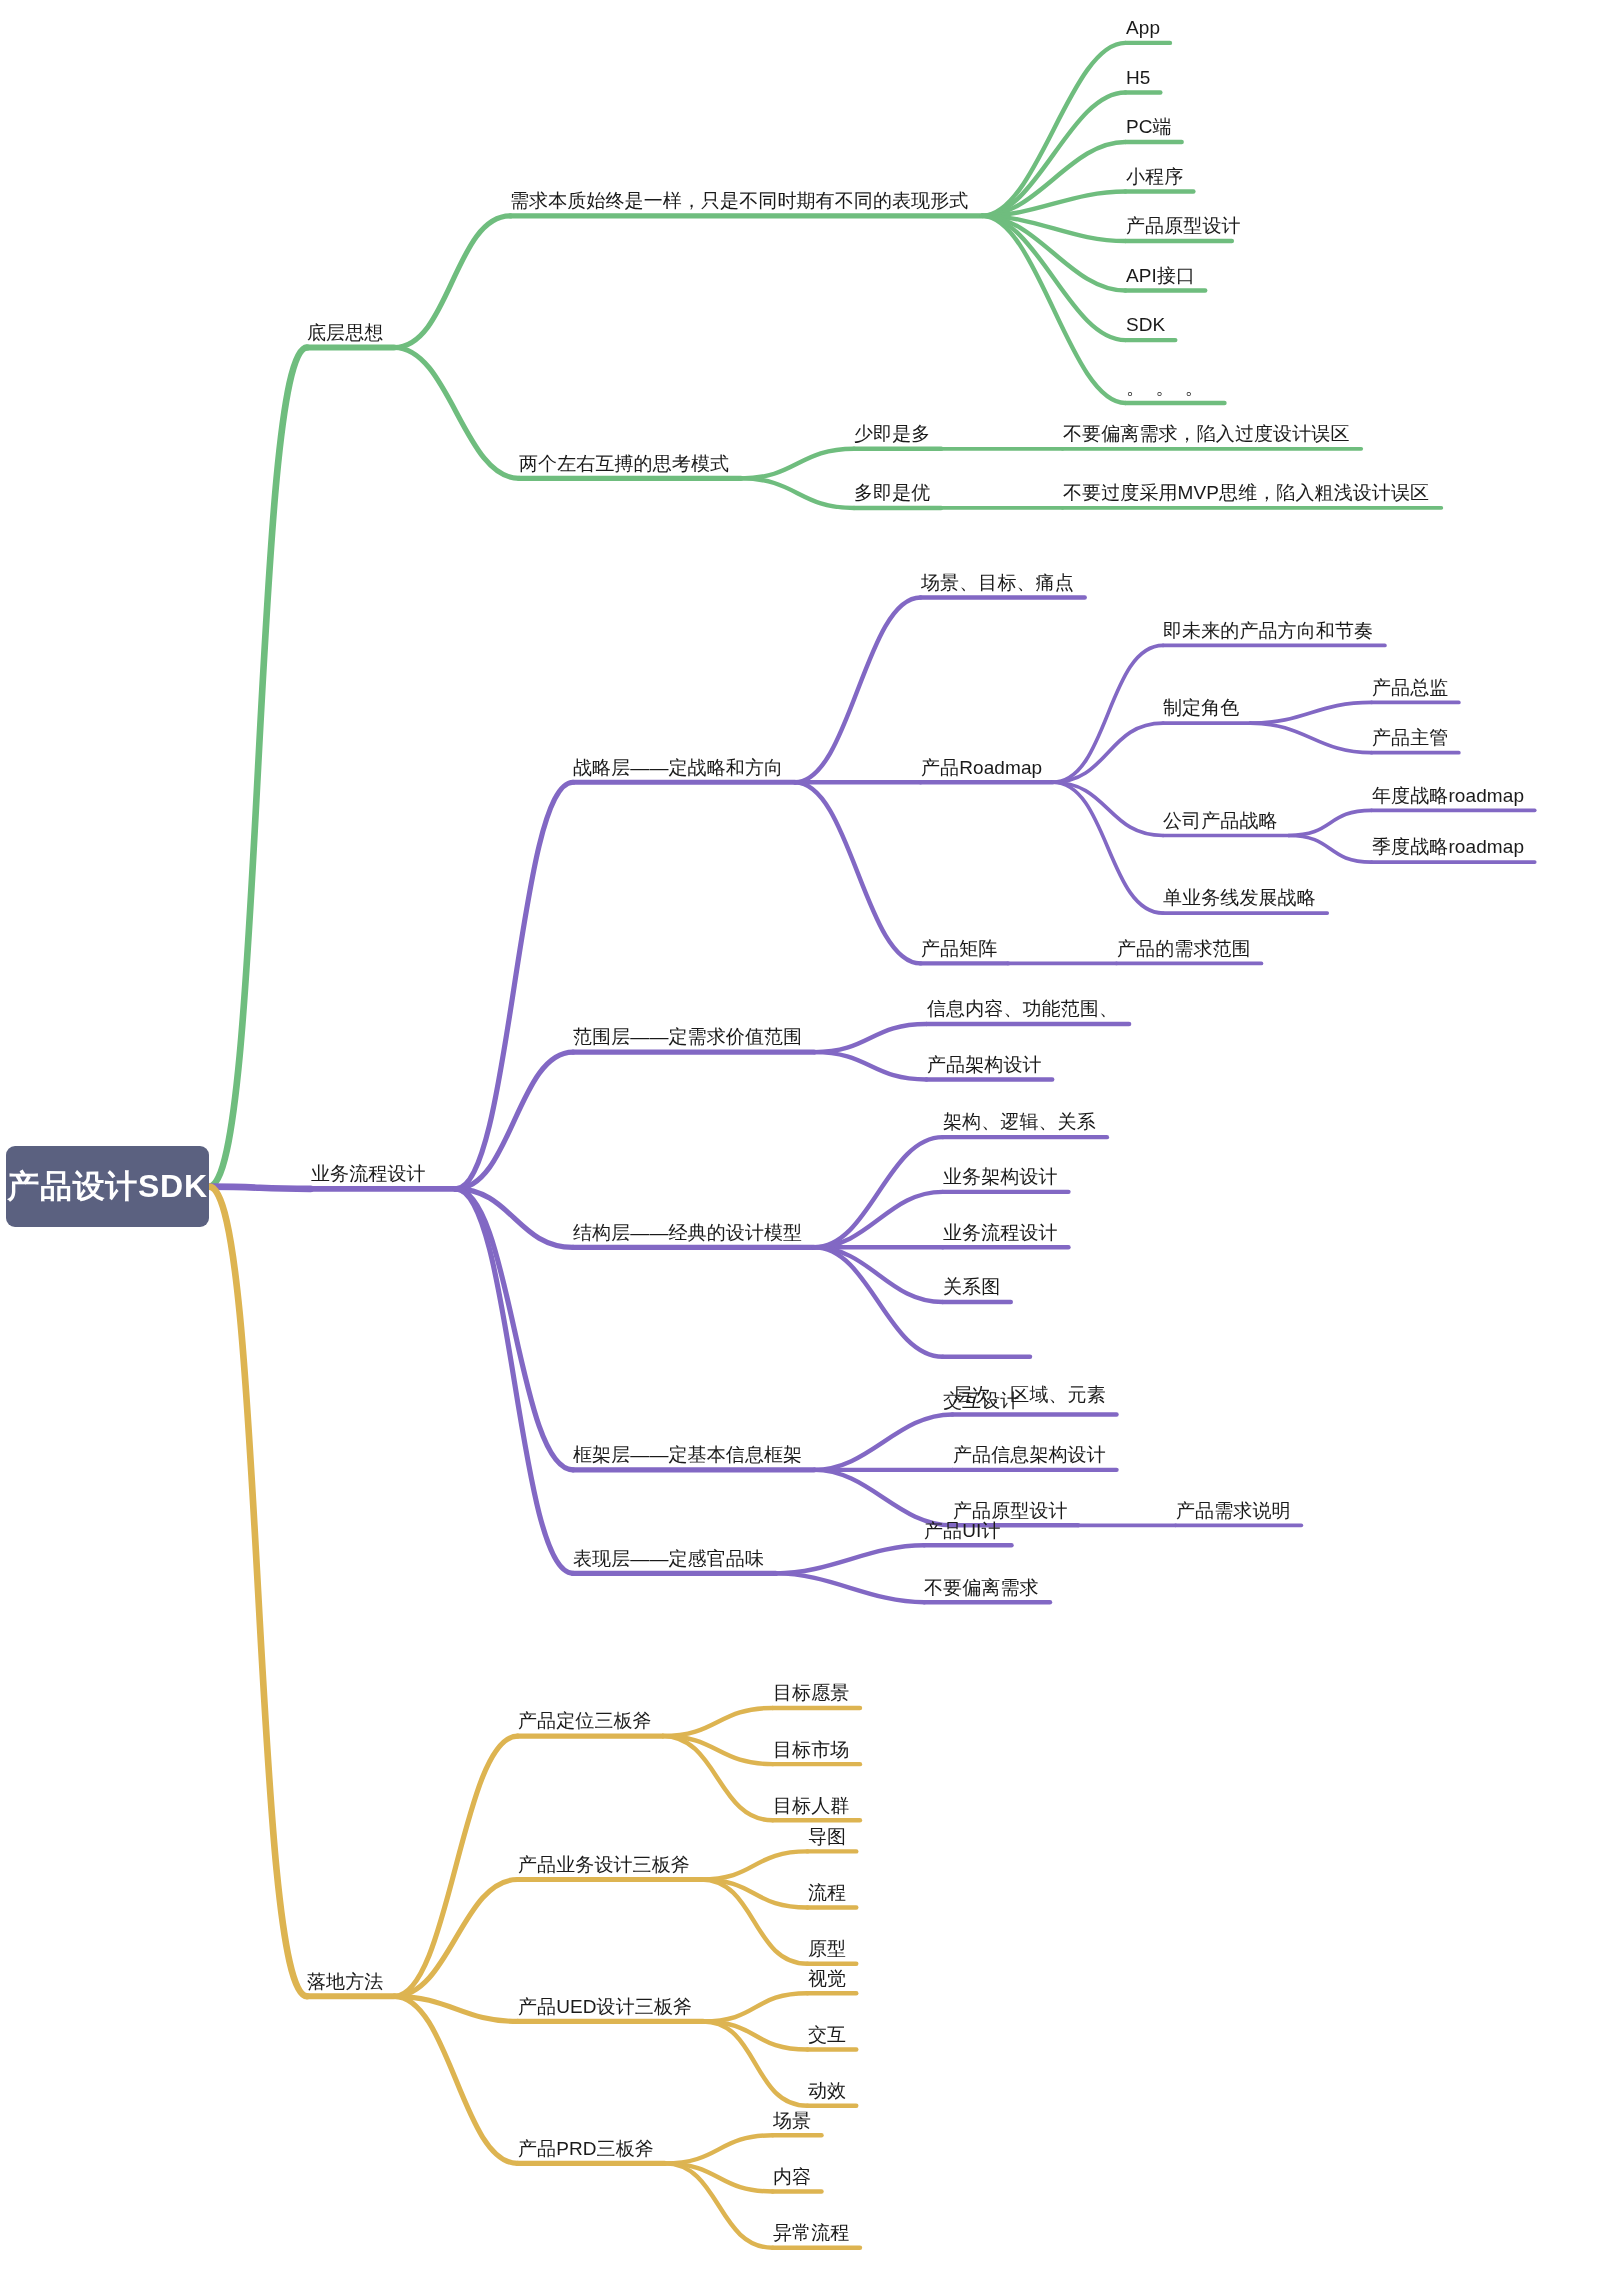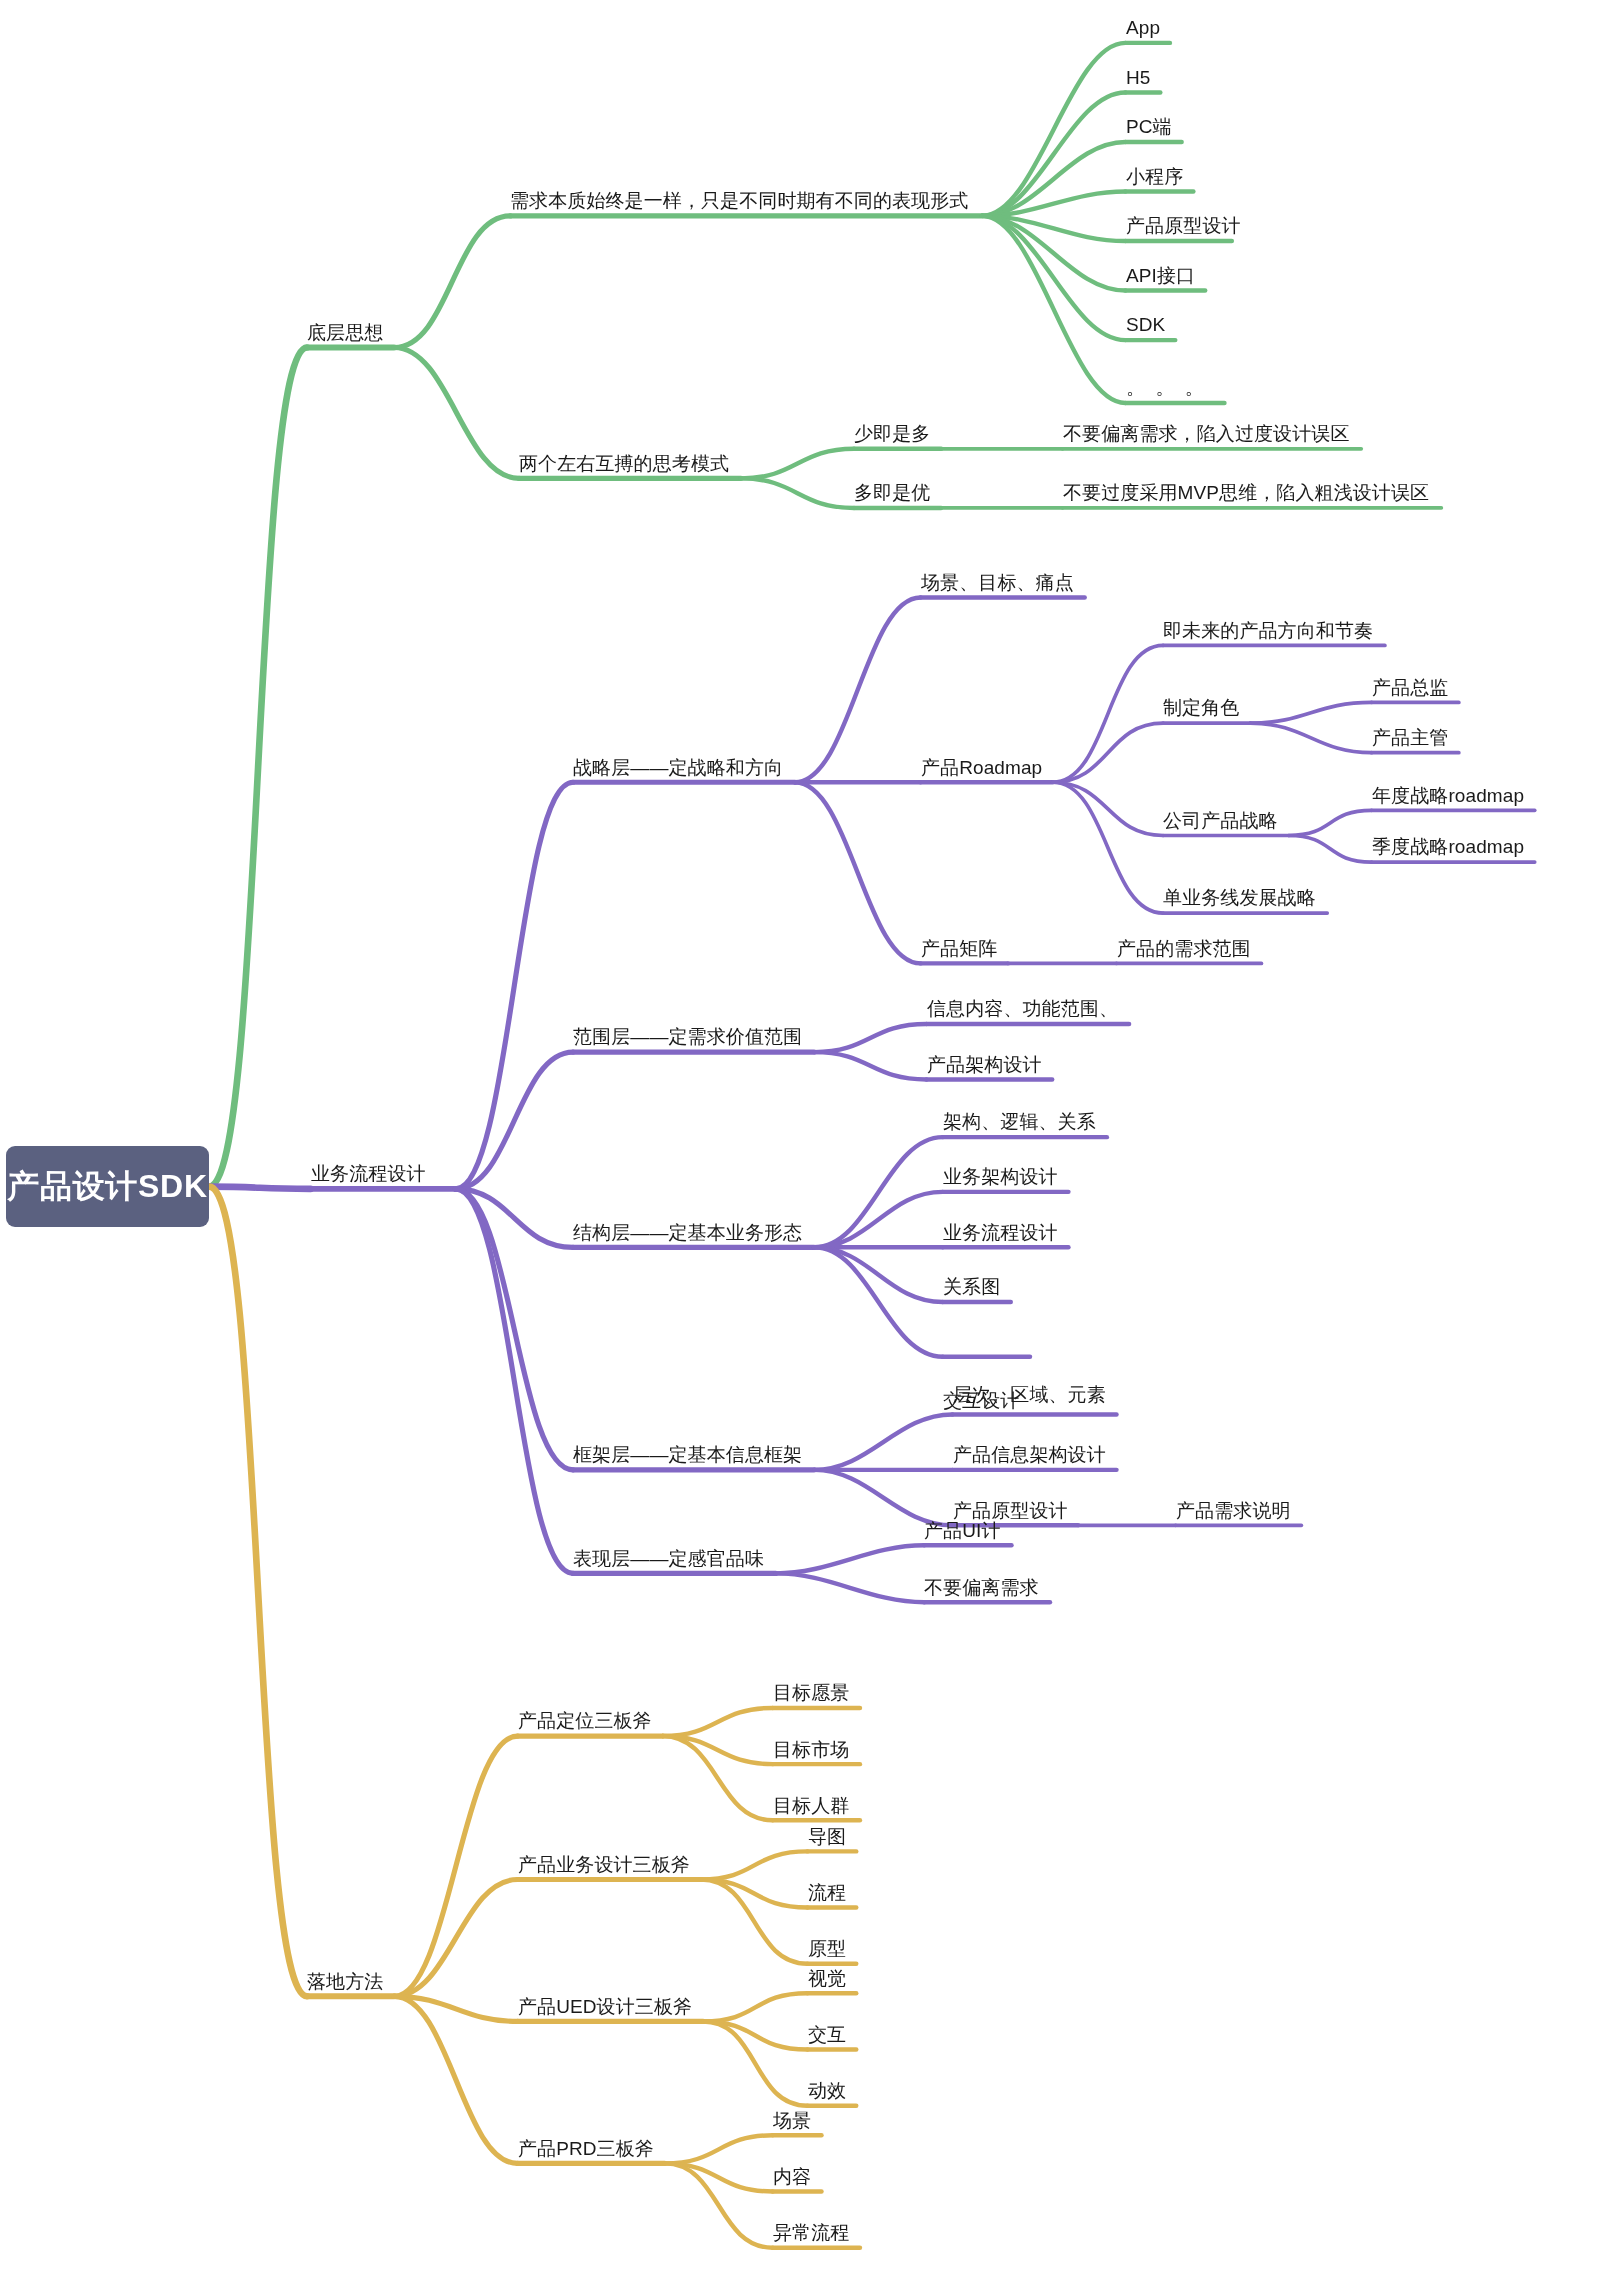--- a/index.html
+++ b/index.html
@@ -172,21 +172,21 @@
       <div class="node-label" style="left: 1372px; top: 747px;">产品主管</div>
       <div class="node-label" style="left: 1163px; top: 830px;">公司产品战略</div>
       <div class="node-label" style="left: 1372px; top: 805px;">年度战略roadmap</div>
       <div class="node-label" style="left: 1372px; top: 856px;">季度战略roadmap</div>
       <div class="node-label" style="left: 1163px; top: 907px;">单业务线发展战略</div>
       <div class="node-label" style="left: 921px; top: 958px;">产品矩阵</div>
       <div class="node-label" style="left: 1117px; top: 958px;">产品的需求范围</div>
       <div class="node-label" style="left: 573px; top: 1046px;">范围层——定需求价值范围</div>
       <div class="node-label" style="left: 927px; top: 1018px;">信息内容、功能范围、</div>
       <div class="node-label" style="left: 927px; top: 1074px;">产品架构设计</div>
-      <div class="node-label" style="left: 573px; top: 1242px;">结构层——定基本业务形态</div>
+      <div class="node-label" style="left: 573px; top: 1242px;">结构层——经典的设计模型</div>
       <div class="node-label" style="left: 943px; top: 1131px;">架构、逻辑、关系</div>
       <div class="node-label" style="left: 943px; top: 1186px;">业务架构设计</div>
       <div class="node-label" style="left: 943px; top: 1242px;">业务流程设计</div>
       <div class="node-label" style="left: 943px; top: 1296px;">关系图</div>
       <div class="node-label" style="left: 943px; top: 1410px;">交互设计</div>
       <div class="node-label" style="left: 573px; top: 1464px;">框架层——定基本信息框架</div>
       <div class="node-label" style="left: 953px; top: 1404px;">层次、区域、元素</div>
       <div class="node-label" style="left: 953px; top: 1464px;">产品信息架构设计</div>
       <div class="node-label" style="left: 953px; top: 1520px;">产品原型设计</div>
       <div class="node-label" style="left: 1176px; top: 1520px;">产品需求说明</div>

